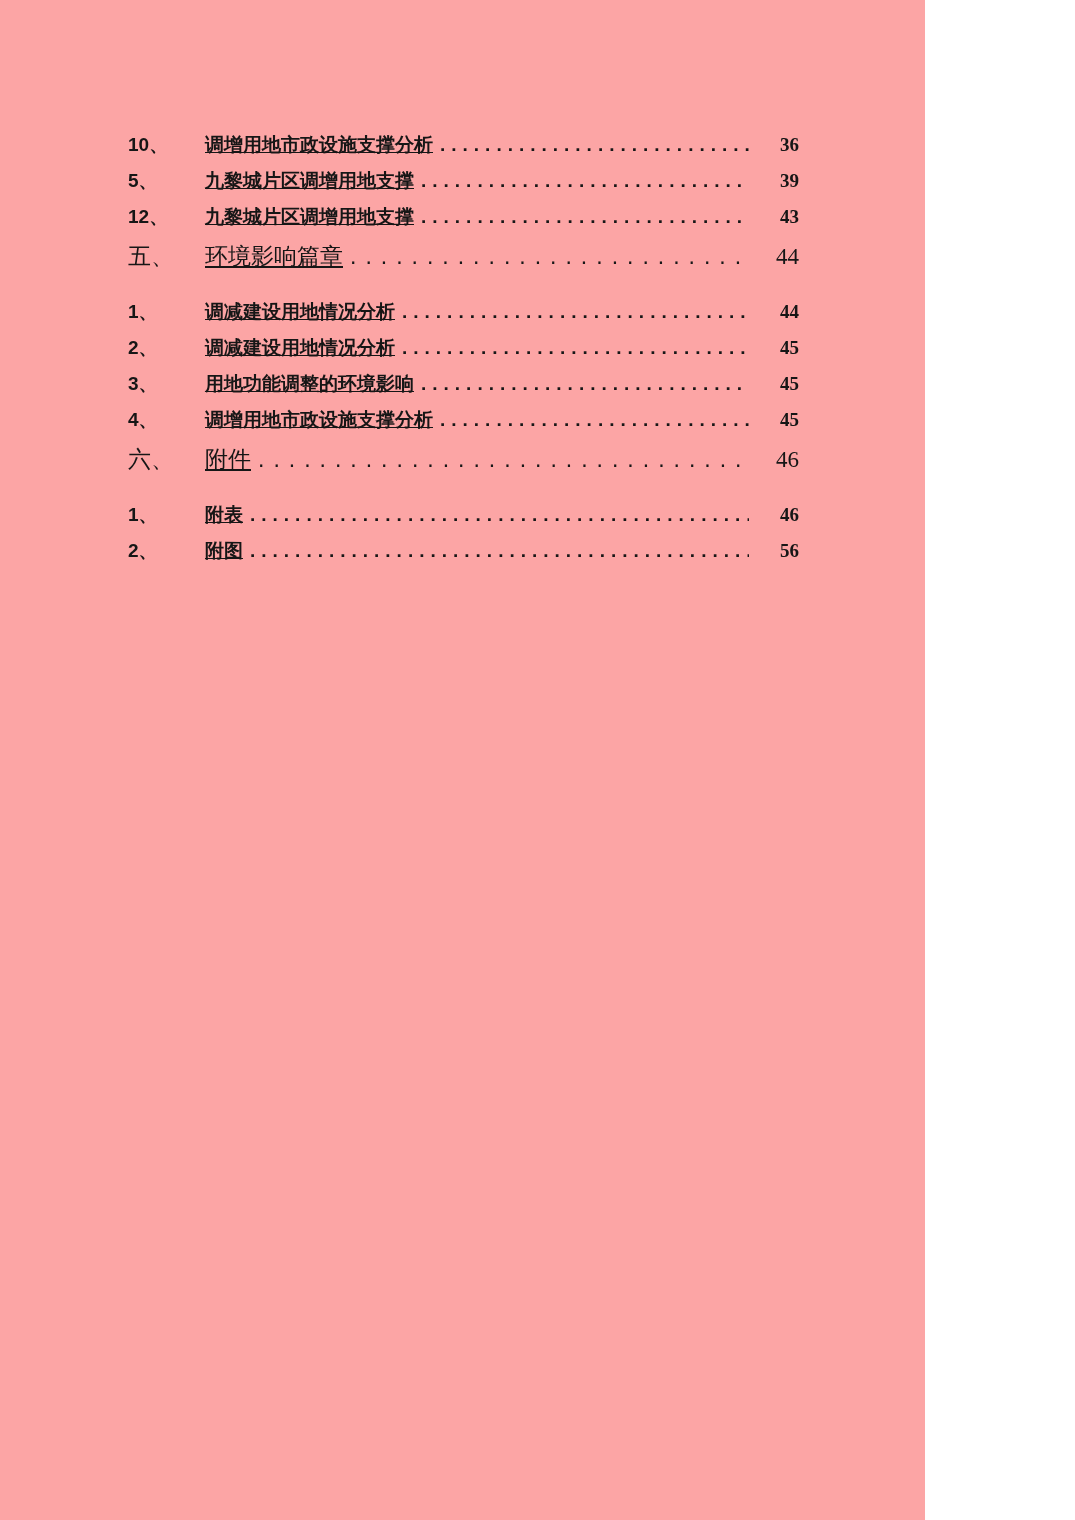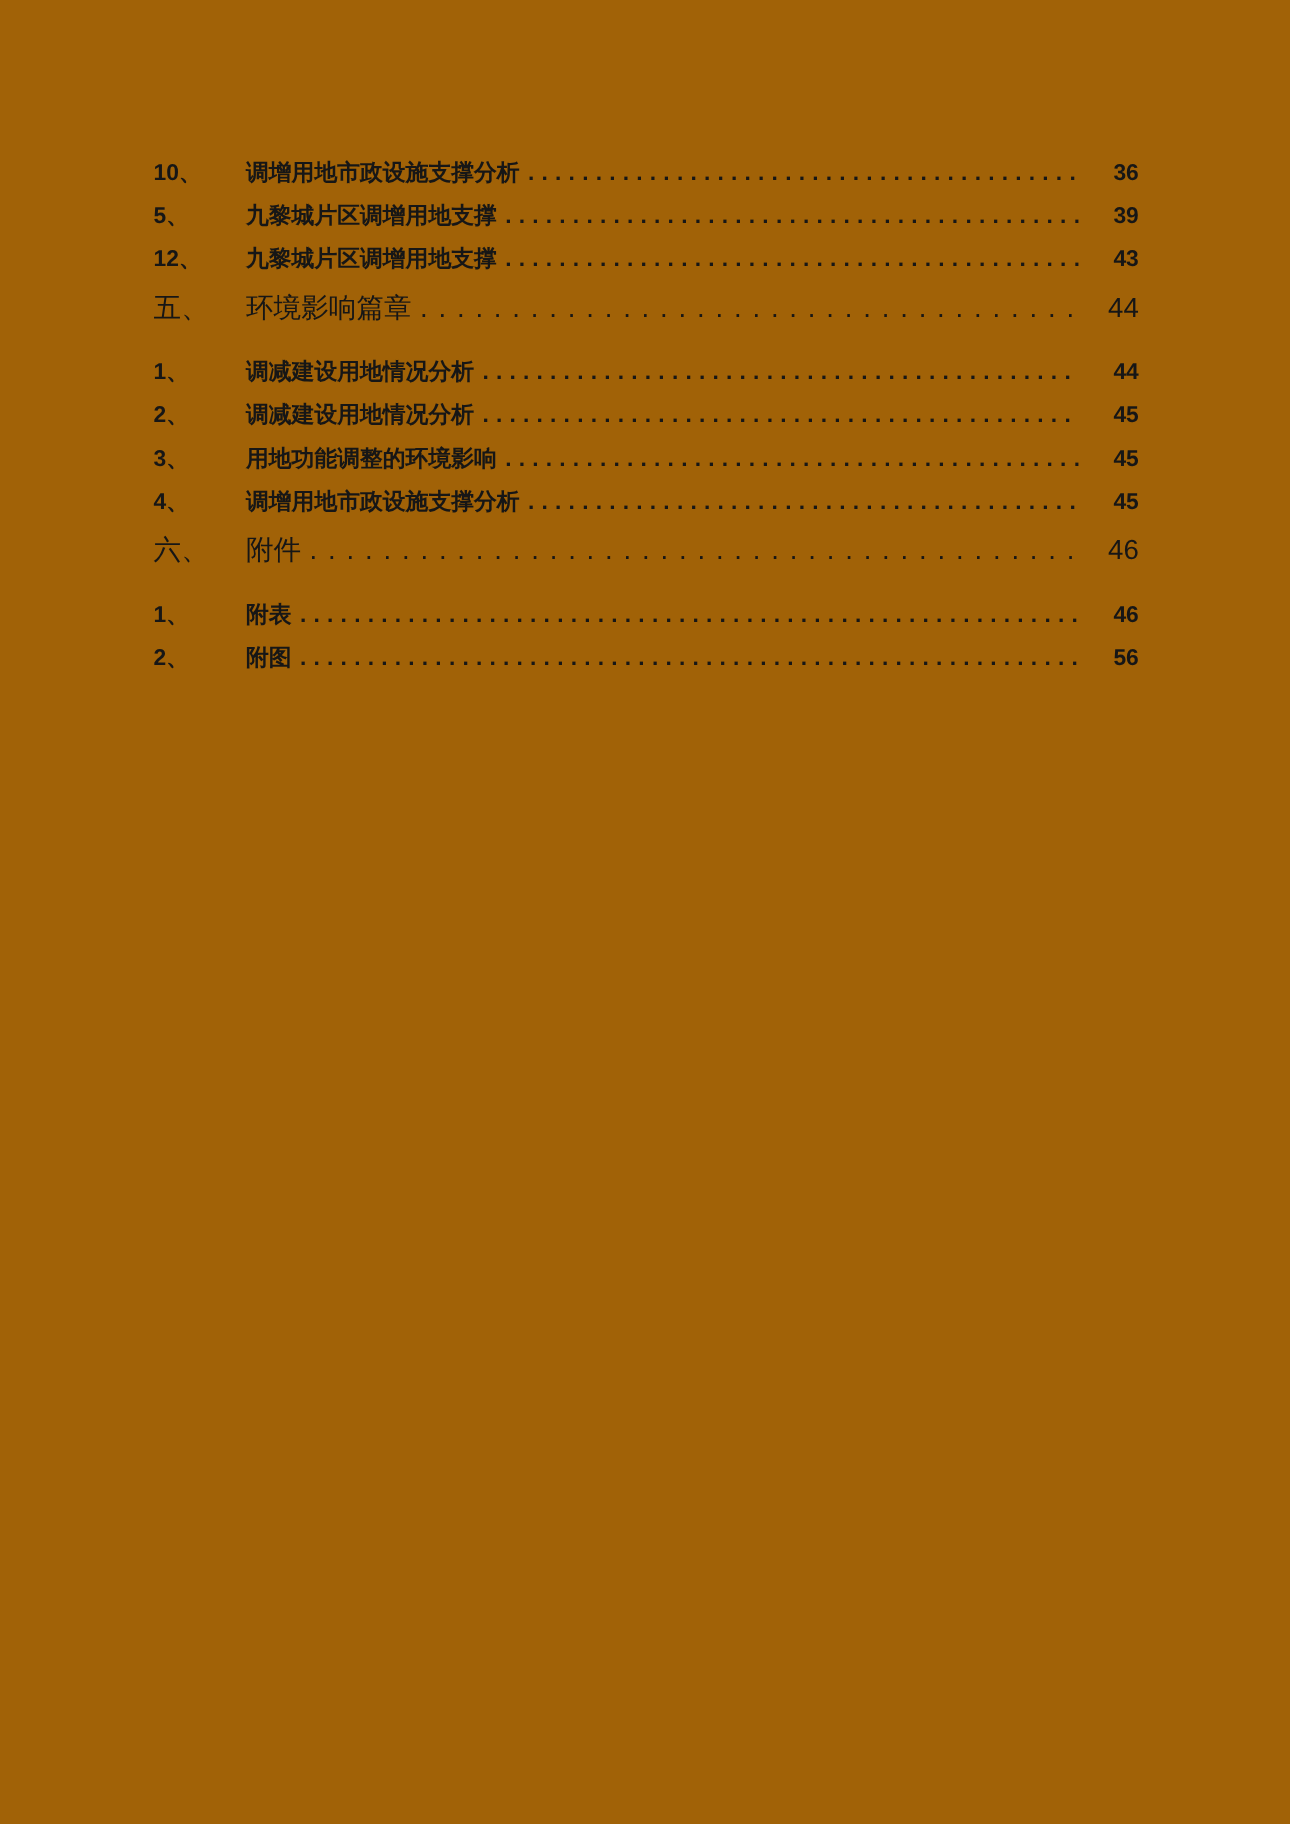--- a/index.html
+++ b/index.html
@@ -2,23 +2,23 @@
 <html><head>
 <meta charset="utf-8">
 <style>
   html, body {
     margin: 0;
     padding: 0;
     background: #ffffff;
   }
   .page {
     position: relative;
-    width: 1075px;
+    width: 925px;
     height: 1520px;
-    background: #a16207;
+    background: #fca5a5;
     font-family: "Liberation Sans", sans-serif;
     color: #161616;
     overflow: hidden;
   }
   .toc {
     position: absolute;
     top: 133px;
     left: 128px;
     right: 126px;
   }
@@ -40,38 +40,40 @@
     margin-top: 8px;
     margin-bottom: 28px;
   }
   .num {
     flex: 0 0 77px;
     white-space: nowrap;
   }
   .title {
     flex: 0 0 auto;
     white-space: nowrap;
+    text-decoration: underline;
   }
   .leader {
     flex: 1 1 auto;
     min-width: 0;
     overflow: hidden;
     white-space: nowrap;
     padding-left: 7px;
     margin-right: 16px;
     letter-spacing: 6px;
   }
   .row.level1 .leader {
     letter-spacing: 9px;
   }
   .page-num {
     flex: 0 0 auto;
     min-width: 34px;
     text-align: right;
     white-space: nowrap;
+    font-family: Liberation Serif, serif;
   }
 </style>
 </head>
 <body>
 
 <div class="page">
   <div class="toc" id="toc">
   <div class="row level2">
     <span class="num">10、</span>
     <span class="title">调增用地市政设施支撑分析</span>

